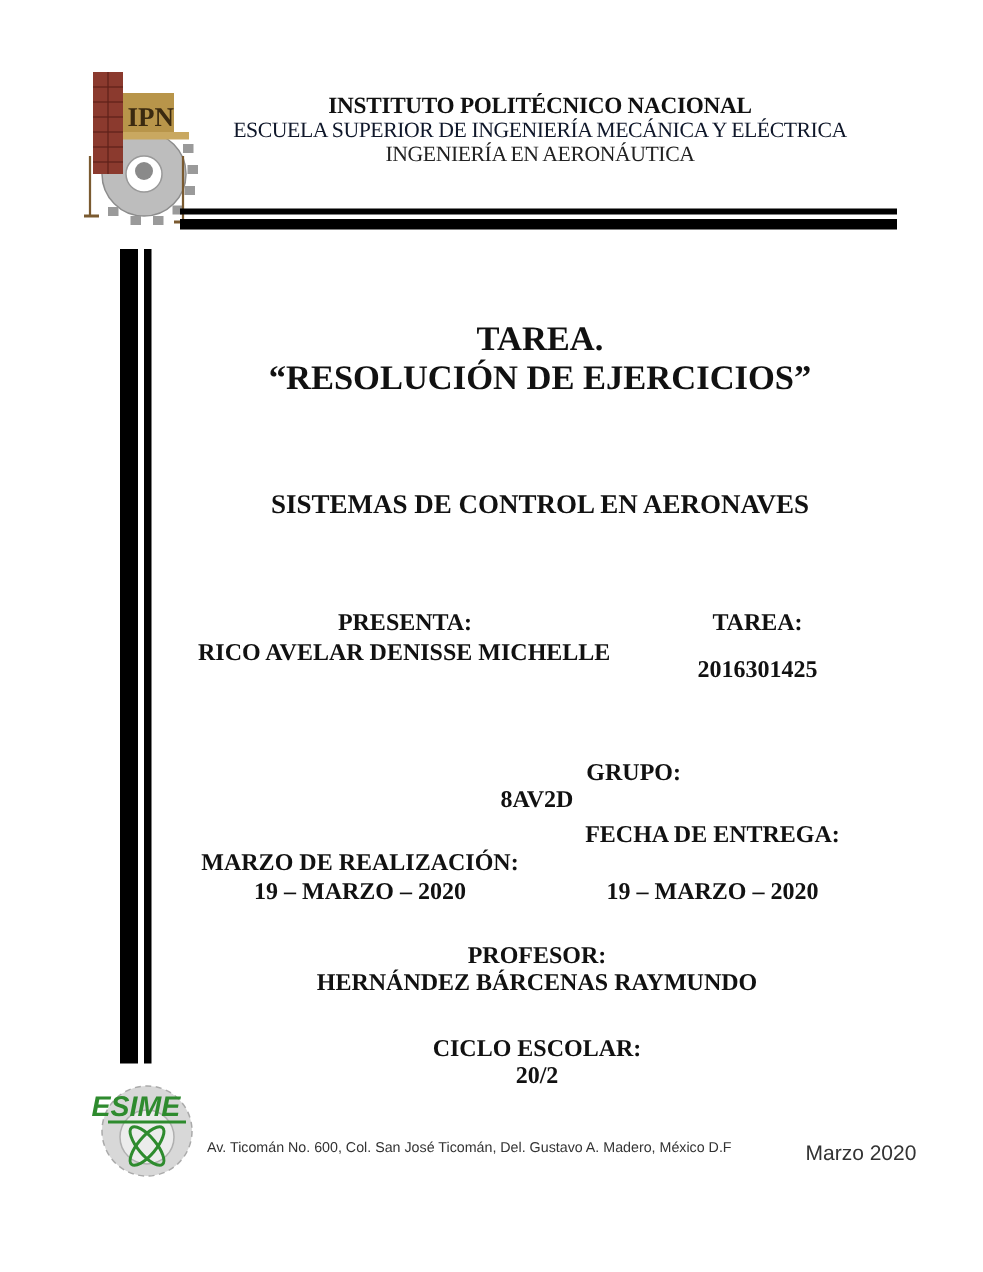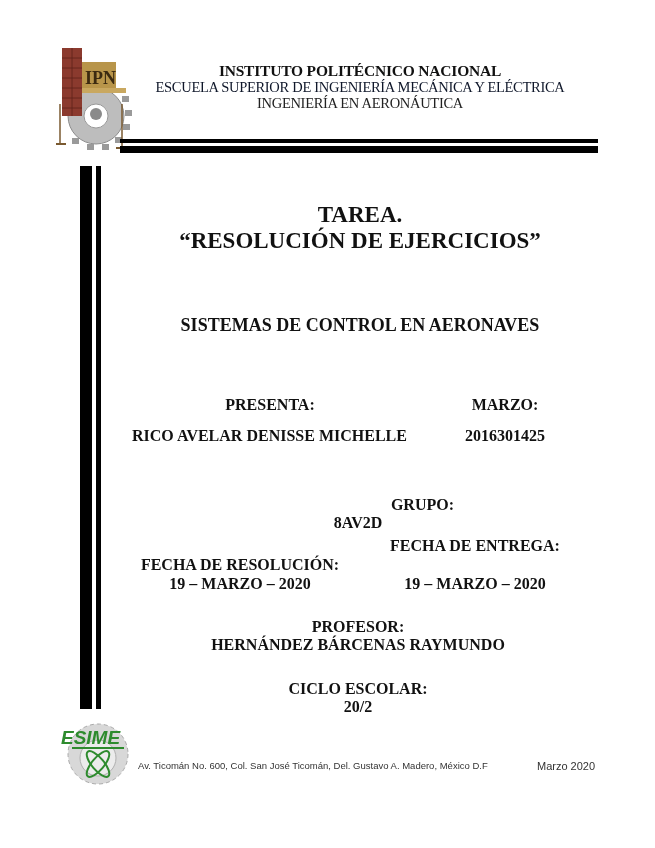--- a/index.html
+++ b/index.html
@@ -1,20 +1,20 @@
 <!DOCTYPE html>
 <html><head>
   <meta charset="utf-8">
   <style>
     * { margin: 0; padding: 0; box-sizing: border-box; }
     html, body { width: 655px; height: 848px; background: #ffffff; overflow: hidden; }
     body { position: relative; font-family: "Liberation Serif", "DejaVu Serif", serif; color: #111; }
 
     .abs { position: absolute; }
-    .center { text-align: center; }
+    .center { text-align: center; margin-top: 11px; }
 
     
     #ipn-logo { left: 52px; top: 44px; width: 80px; height: 110px; }
 
     
     .hdr { position: absolute; left: 140px; width: 440px; text-align: center; white-space: nowrap; }
     #hdr1 { top: 62px; font-size: 15.5px; font-weight: bold; letter-spacing: -0.2px; }
     #hdr2 { top: 79px; font-size: 14.5px; letter-spacing: -0.3px; color: #0f172a; }
     #hdr3 { top: 95px; font-size: 14.5px; letter-spacing: -0.3px; color: #222; }
 
@@ -25,21 +25,21 @@
     #vbar-thick { left: 80px; top: 166px; width: 12px; height: 543px; background: #000; }
     #vbar-thin { left: 96px; top: 166px; width: 5px; height: 543px; background: #000; }
 
     .title { font-size: 23px; font-weight: bold; }
     .sect  { font-size: 18px; font-weight: bold; }
     .lbl   { font-size: 16px; font-weight: bold; }
 
     #esime-logo { left: 58px; top: 714px; width: 82px; height: 74px; }
 
     #footer-address { left: 138px; top: 760px; font-family: "Liberation Sans", "DejaVu Sans", sans-serif; font-size: 9.5px; color: #333; white-space: nowrap; }
-    #footer-date { left: 537px; top: 760px; font-family: "Liberation Sans", "DejaVu Sans", sans-serif; font-size: 11px; color: #333; white-space: nowrap; }
+    #footer-date { left: 537px; top: 760px; font-family: "Liberation Sans", "DejaVu Sans", sans-serif; font-size: 14px; color: #333; white-space: nowrap; }
   </style>
 </head>
 <body>
 
 <div id="ipn-logo" class="abs">
   <svg width="80" height="110" viewBox="0 0 80 110">
 
     <g fill="#bdbdbd" stroke="#8c8c8c" stroke-width="1">
       <circle cx="44" cy="72" r="28"></circle>
     </g>
@@ -86,28 +86,28 @@
 
 <div id="vbar-thick" class="abs"></div>
 <div id="vbar-thin" class="abs"></div>
 
 <div class="abs center title" style="left:110px; width:500px; top:202px;">TAREA.</div>
 <div class="abs center title" style="left:110px; width:500px; top:228px;">“RESOLUCIÓN DE EJERCICIOS”</div>
 
 <div class="abs center sect" style="left:110px; width:500px; top:315px;">SISTEMAS DE CONTROL EN AERONAVES</div>
 
 <div class="abs center lbl" style="left:170px; width:200px; top:396px;">PRESENTA:</div>
-<div class="abs center lbl" style="left:440px; width:130px; top:396px;">MARZO:</div>
+<div class="abs center lbl" style="left:440px; width:130px; top:396px;">TAREA:</div>
 <div class="abs lbl" style="left:132px; top:427px; white-space:nowrap;">RICO AVELAR DENISSE MICHELLE</div>
 <div class="abs center lbl" style="left:440px; width:130px; top:427px;">2016301425</div>
 
 <div class="abs center lbl" style="left:254px; width:200px; top:496px;text-align:right;">GRUPO:</div>
 <div class="abs center lbl" style="left:258px; width:200px; top:514px;">8AV2D</div>
 
-<div class="abs center lbl" style="left:120px; width:240px; top:556px;">FECHA DE RESOLUCIÓN:</div>
+<div class="abs center lbl" style="left:120px; width:240px; top:556px;">MARZO DE REALIZACIÓN:</div>
 <div class="abs center lbl" style="left:120px; width:240px; top:575px;">19 – MARZO – 2020</div>
 <div class="abs center lbl" style="left:370px; width:210px; top:537px;">FECHA DE ENTREGA:</div>
 <div class="abs center lbl" style="left:370px; width:210px; top:575px;">19 – MARZO – 2020</div>
 
 <div class="abs center lbl" style="left:158px; width:400px; top:618px;">PROFESOR:</div>
 <div class="abs center lbl" style="left:158px; width:400px; top:636px;">HERNÁNDEZ BÁRCENAS RAYMUNDO</div>
 
 <div class="abs center lbl" style="left:258px; width:200px; top:680px;">CICLO ESCOLAR:</div>
 <div class="abs center lbl" style="left:258px; width:200px; top:698px;">20/2</div>
 

